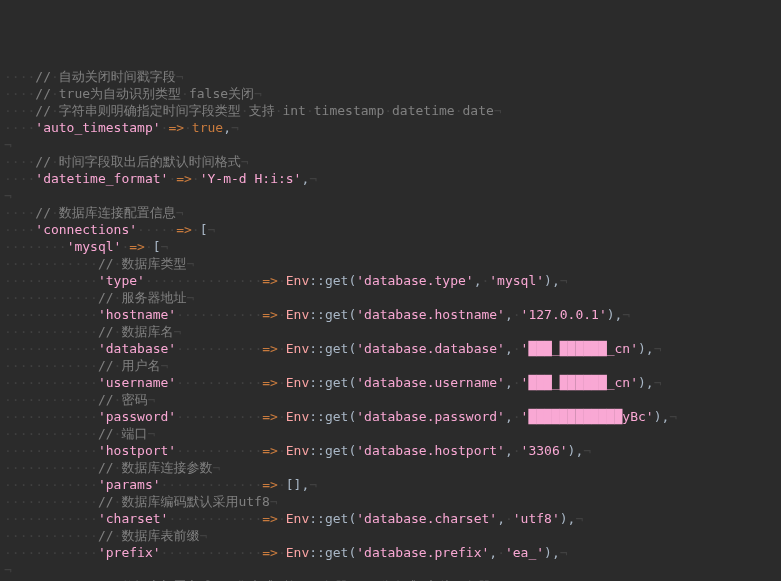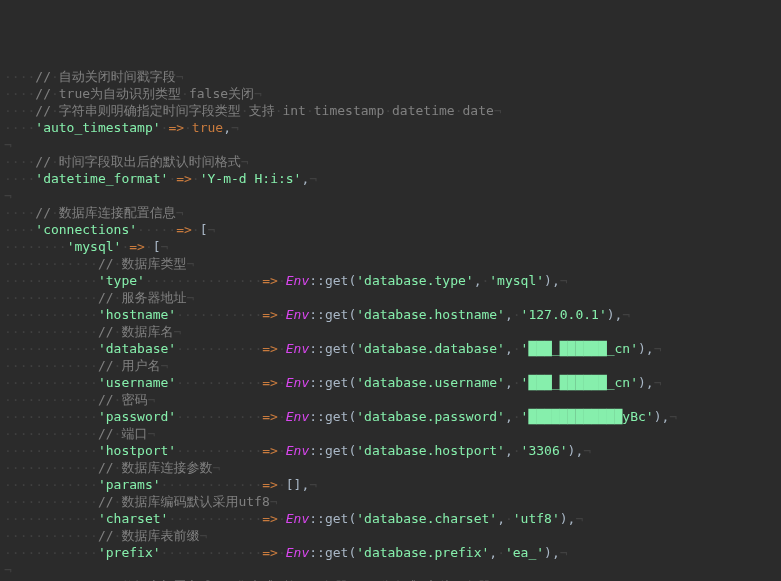--- a/index.html
+++ b/index.html
@@ -12,23 +12,23 @@
     white-space: pre;
     padding: 0 4px;
     overflow: hidden;
     width: 781px;
     height: 581px;
   }
   .line { display: block; }
   .dot { color: #404040; }
   .cmt { color: #808080; }
   .cr  { color: #404040; }
-  .str { color: #86efac; }
+  .str { color: #f9a8d4; }
   .op  { color: #c97b3e; }
-  .env { color: #d946ef; font-style: italic; }
+  .env { color: #fca5a5; }
   .dbl { color: #a9b7c6; }
 </style>
 </head>
 <body>
 
 
 
 <div id="editor"><span class="line"><span class="dot">····</span><span class="cmt">//<span class="dot">·</span>自动关闭时间戳字段</span><span class="cr">¬</span></span><span class="line"><span class="dot">····</span><span class="cmt">//<span class="dot">·</span>true为自动识别类型<span class="dot">·</span>false关闭</span><span class="cr">¬</span></span><span class="line"><span class="dot">····</span><span class="cmt">//<span class="dot">·</span>字符串则明确指定时间字段类型<span class="dot">·</span>支持<span class="dot">·</span>int<span class="dot">·</span>timestamp<span class="dot">·</span>datetime<span class="dot">·</span>date</span><span class="cr">¬</span></span><span class="line"><span class="dot">····</span><span class="str">'auto_timestamp'</span><span class="dot">·</span><span class="op">=&gt;</span><span class="dot">·</span><span class="op">true</span>,<span class="cr">¬</span></span><span class="line"><span class="cr">¬</span></span><span class="line"><span class="dot">····</span><span class="cmt">//<span class="dot">·</span>时间字段取出后的默认时间格式</span><span class="cr">¬</span></span><span class="line"><span class="dot">····</span><span class="str">'datetime_format'</span><span class="dot">·</span><span class="op">=&gt;</span><span class="dot">·</span><span class="str">'Y-m-d H:i:s'</span>,<span class="cr">¬</span></span><span class="line"><span class="cr">¬</span></span><span class="line"><span class="dot">····</span><span class="cmt">//<span class="dot">·</span>数据库连接配置信息</span><span class="cr">¬</span></span><span class="line"><span class="dot">····</span><span class="str">'connections'</span><span class="dot">·····</span><span class="op">=&gt;</span><span class="dot">·</span>[<span class="cr">¬</span></span><span class="line"><span class="dot">········</span><span class="str">'mysql'</span><span class="dot">·</span><span class="op">=&gt;</span><span class="dot">·</span>[<span class="cr">¬</span></span><span class="line"><span class="dot">············</span><span class="cmt">//<span class="dot">·</span>数据库类型</span><span class="cr">¬</span></span><span class="line"><span class="dot">············</span><span class="str">'type'</span><span class="dot">···············</span><span class="op">=&gt;</span><span class="dot">·</span><span class="env">Env</span><span class="dbl">::</span>get(<span class="str">'database.type'</span>,<span class="dot">·</span><span class="str">'mysql'</span>),<span class="cr">¬</span></span><span class="line"><span class="dot">············</span><span class="cmt">//<span class="dot">·</span>服务器地址</span><span class="cr">¬</span></span><span class="line"><span class="dot">············</span><span class="str">'hostname'</span><span class="dot">···········</span><span class="op">=&gt;</span><span class="dot">·</span><span class="env">Env</span><span class="dbl">::</span>get(<span class="str">'database.hostname'</span>,<span class="dot">·</span><span class="str">'127.0.0.1'</span>),<span class="cr">¬</span></span><span class="line"><span class="dot">············</span><span class="cmt">//<span class="dot">·</span>数据库名</span><span class="cr">¬</span></span><span class="line"><span class="dot">············</span><span class="str">'database'</span><span class="dot">···········</span><span class="op">=&gt;</span><span class="dot">·</span><span class="env">Env</span><span class="dbl">::</span>get(<span class="str">'database.database'</span>,<span class="dot">·</span><span class="str">'███_██████_cn'</span>),<span class="cr">¬</span></span><span class="line"><span class="dot">············</span><span class="cmt">//<span class="dot">·</span>用户名</span><span class="cr">¬</span></span><span class="line"><span class="dot">············</span><span class="str">'username'</span><span class="dot">···········</span><span class="op">=&gt;</span><span class="dot">·</span><span class="env">Env</span><span class="dbl">::</span>get(<span class="str">'database.username'</span>,<span class="dot">·</span><span class="str">'███_██████_cn'</span>),<span class="cr">¬</span></span><span class="line"><span class="dot">············</span><span class="cmt">//<span class="dot">·</span>密码</span><span class="cr">¬</span></span><span class="line"><span class="dot">············</span><span class="str">'password'</span><span class="dot">···········</span><span class="op">=&gt;</span><span class="dot">·</span><span class="env">Env</span><span class="dbl">::</span>get(<span class="str">'database.password'</span>,<span class="dot">·</span><span class="str">'████████████yBc'</span>),<span class="cr">¬</span></span><span class="line"><span class="dot">············</span><span class="cmt">//<span class="dot">·</span>端口</span><span class="cr">¬</span></span><span class="line"><span class="dot">············</span><span class="str">'hostport'</span><span class="dot">···········</span><span class="op">=&gt;</span><span class="dot">·</span><span class="env">Env</span><span class="dbl">::</span>get(<span class="str">'database.hostport'</span>,<span class="dot">·</span><span class="str">'3306'</span>),<span class="cr">¬</span></span><span class="line"><span class="dot">············</span><span class="cmt">//<span class="dot">·</span>数据库连接参数</span><span class="cr">¬</span></span><span class="line"><span class="dot">············</span><span class="str">'params'</span><span class="dot">·············</span><span class="op">=&gt;</span><span class="dot">·</span>[],<span class="cr">¬</span></span><span class="line"><span class="dot">············</span><span class="cmt">//<span class="dot">·</span>数据库编码默认采用utf8</span><span class="cr">¬</span></span><span class="line"><span class="dot">············</span><span class="str">'charset'</span><span class="dot">············</span><span class="op">=&gt;</span><span class="dot">·</span><span class="env">Env</span><span class="dbl">::</span>get(<span class="str">'database.charset'</span>,<span class="dot">·</span><span class="str">'utf8'</span>),<span class="cr">¬</span></span><span class="line"><span class="dot">············</span><span class="cmt">//<span class="dot">·</span>数据库表前缀</span><span class="cr">¬</span></span><span class="line"><span class="dot">············</span><span class="str">'prefix'</span><span class="dot">·············</span><span class="op">=&gt;</span><span class="dot">·</span><span class="env">Env</span><span class="dbl">::</span>get(<span class="str">'database.prefix'</span>,<span class="dot">·</span><span class="str">'ea_'</span>),<span class="cr">¬</span></span><span class="line"><span class="cr">¬</span></span><span class="line"><span class="dot">············</span><span class="cmt">//<span class="dot">·</span>数据库部署方式:0<span class="dot">·</span>集中式(单一服务器),1<span class="dot">·</span>分布式(主从服务器)</span><span class="cr">¬</span></span></div>
 
 

